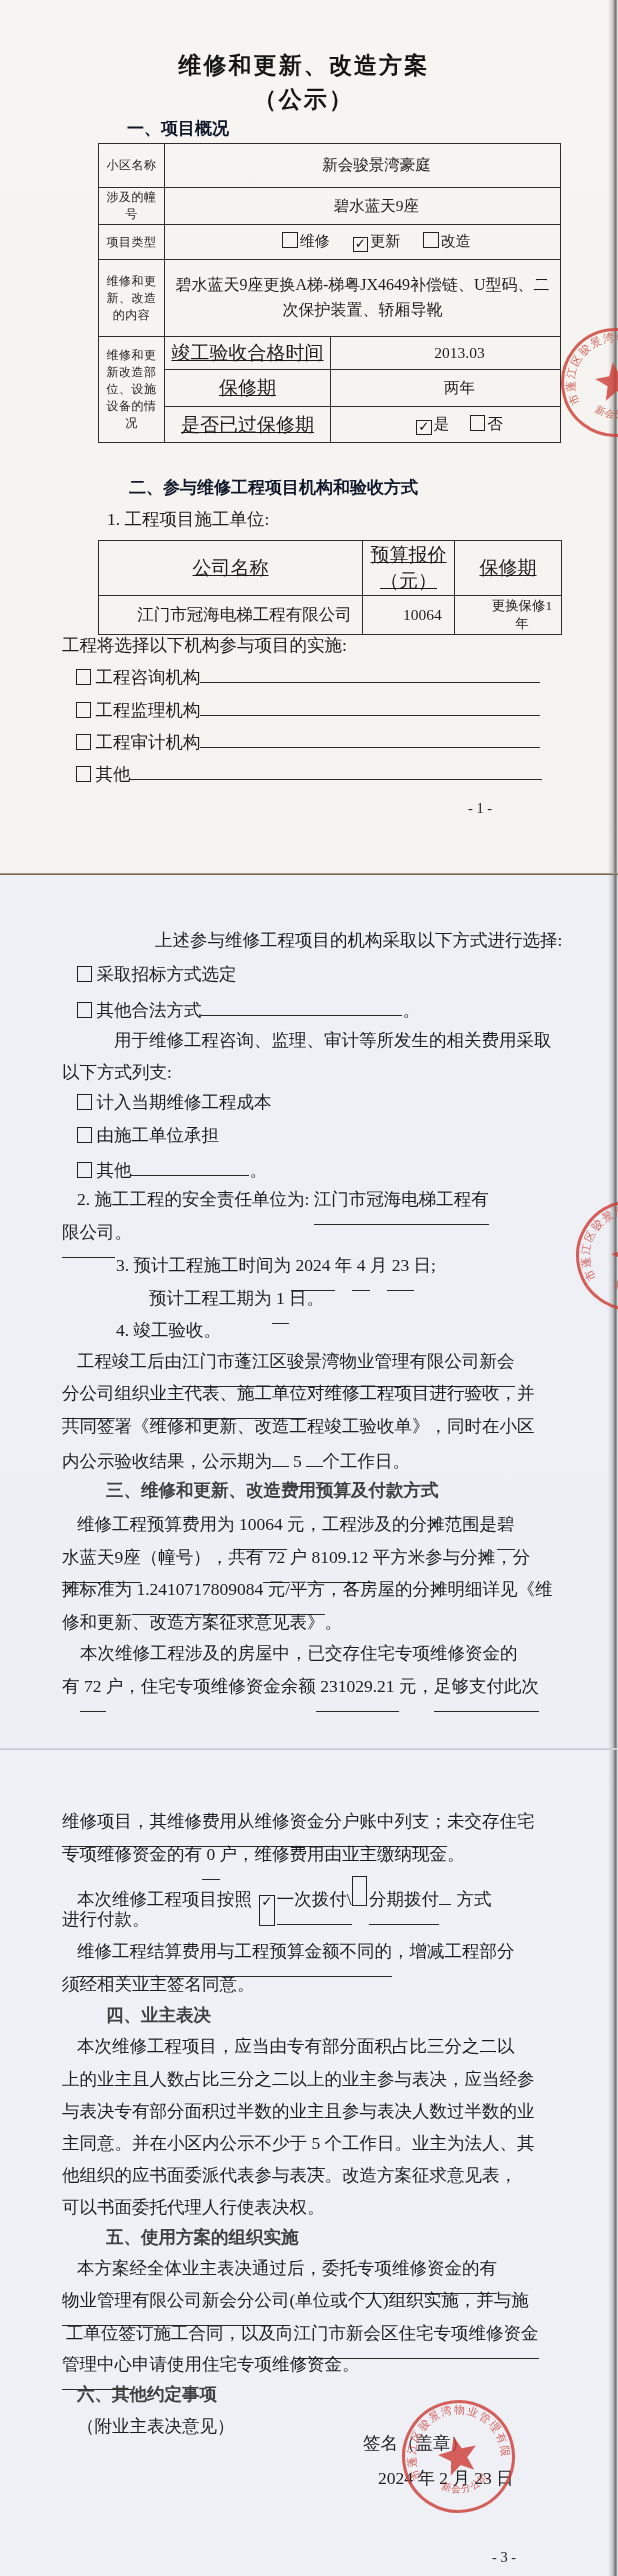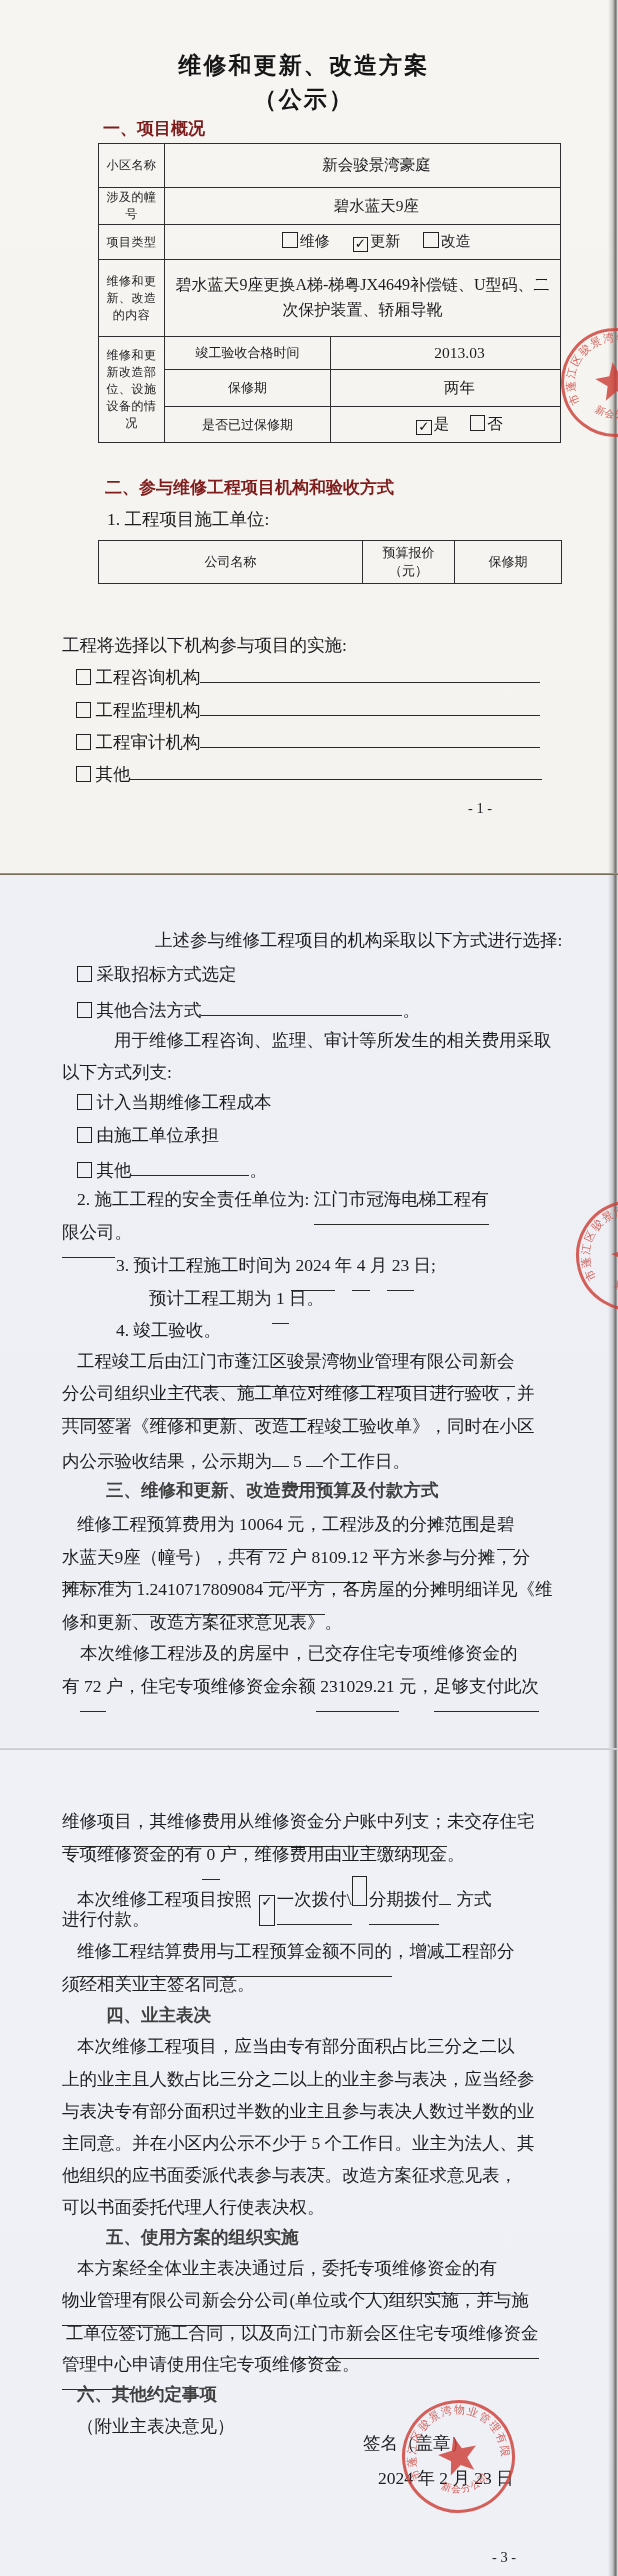--- a/index.html
+++ b/index.html
@@ -11,34 +11,34 @@
   #page3{top:1750px;height:870px;background:linear-gradient(180deg,#eff1f7,#eef0f6);}
   .sep1{position:absolute;left:0;top:873px;width:618px;height:2.6px;
         background:linear-gradient(180deg,#b7ab90,#6a6052 60%,#8d8576);}
   .sep2{position:absolute;left:0;top:1748px;width:618px;height:2.1px;
         background:linear-gradient(180deg,#d8dade,#c2c5cb);}
   .edge-shadow{position:absolute;top:0;right:0;bottom:0;width:10.3px;
         background:linear-gradient(90deg,rgba(60,60,60,0) 0%,rgba(80,78,72,.25) 45%,rgba(40,40,38,.65) 78%,rgba(245,245,245,.85) 100%);}
   .title{position:absolute;left:10.3px;width:587px;text-align:center;font-weight:bold;
          font-size:23px;letter-spacing:2.1px;color:#161616;}
   .heading{position:absolute;font-family:"Liberation Sans","DejaVu Sans",sans-serif;
-           font-weight:bold;font-size:17px;color:#7f1d1d;white-space:nowrap;}
+           font-weight:bold;font-size:17px;color:#0f172a;white-space:nowrap;margin-left:24px;}
   .tline{position:absolute;white-space:nowrap;font-size:17.5px;line-height:1.22;color:#1d1d1f;}
   .tline.bold{font-family:"Liberation Sans","DejaVu Sans",sans-serif;font-weight:bold;color:#404040;}
   .tline .ul{border-bottom:1px solid #2a2a2a;padding-bottom:15px;}
   .tline .blank{display:inline-block;border-bottom:1px solid #2a2a2a;height:1.05em;vertical-align:baseline;}
   .tline .spacer{display:inline-block;height:0.5px;}
   .cbx{display:inline-block;width:13.4px;height:13.4px;border:1.5px solid #222;margin-right:4.1px;
        vertical-align:-1.5px;text-align:center;line-height:11.3px;font-size:13.4px;font-weight:bold;
        font-family:"DejaVu Sans",sans-serif;color:#111;}
   .cbx.inline{margin-right:2.1px;}
   .doctable{position:absolute;border-collapse:collapse;table-layout:fixed;background:transparent;}
   .doctable td,.doctable th{border:1px solid #2e2e30;padding:1px 4.1px;font-weight:normal;}
   .doctable .lbl{font-size:12px;text-align:center;letter-spacing:0.5px;}
-  .doctable .sublbl{font-size:13px;text-align:center;}
+  .doctable .sublbl{font-size:19px;text-align:center;text-decoration:underline;}
   .doctable .val{font-size:15.5px;text-align:center;padding-left:32px;}
   .doctable .val.small{font-size:13.4px;}
   .doctable .content-cell{font-size:16px;text-align:center;line-height:1.55;padding:4.1px 9.3px;}
   .doctable .opts span.optlabel{font-size:15px;margin-right:23px;}
   .stamp{position:absolute;pointer-events:none;}
   .stamp svg{display:block;}
 </style>
 </head>
 <body>
 
@@ -110,20 +110,25 @@
   <colgroup>
       <col style="width:264px">
       <col style="width:92px">
       <col style="width:107px">
     </colgroup>
   <tbody>
       <tr style="height:43px">
     <th class="sublbl">公司名称</th>
     <th class="sublbl">预算报价（元）</th>
     <th class="sublbl">保修期</th>
+  </tr>
+  <tr style="height:36px">
+    <td class="val" style="font-size:16.5px;">江门市冠海电梯工程有限公司</td>
+    <td class="val">10064</td>
+    <td class="val small">更换保修1年</td>
   </tr>
 </tbody>
   </table>
 
 <div id="lines-layer">
     <div class="tline" style="left: 62px; top: 635px;"><span>工程将选择以下机构参与项目的实施:</span></div>
     <div class="tline" style="left: 76px; top: 664px;"><span class="cbx"></span><span>工程咨询机构</span><span class="blank" style="width: 340px;"></span></div>
     <div class="tline" style="left: 76px; top: 697px;"><span class="cbx"></span><span>工程监理机构</span><span class="blank" style="width: 340px;"></span></div>
     <div class="tline" style="left: 76px; top: 729px;"><span class="cbx"></span><span>工程审计机构</span><span class="blank" style="width: 340px;"></span></div>
     <div class="tline" style="left: 76px; top: 761px;"><span class="cbx"></span><span>其他</span><span class="blank" style="width: 412px;"></span></div>

